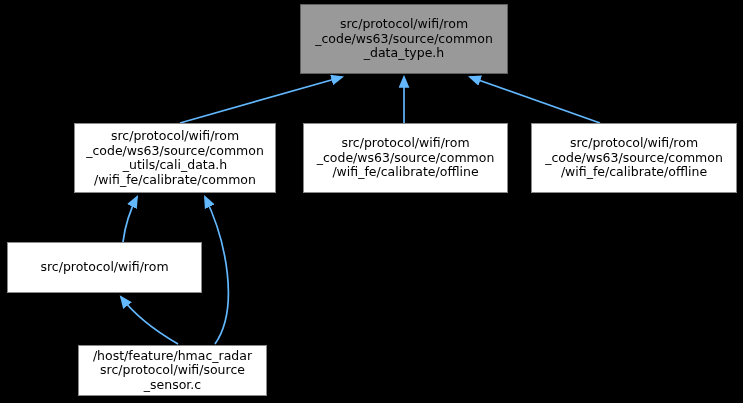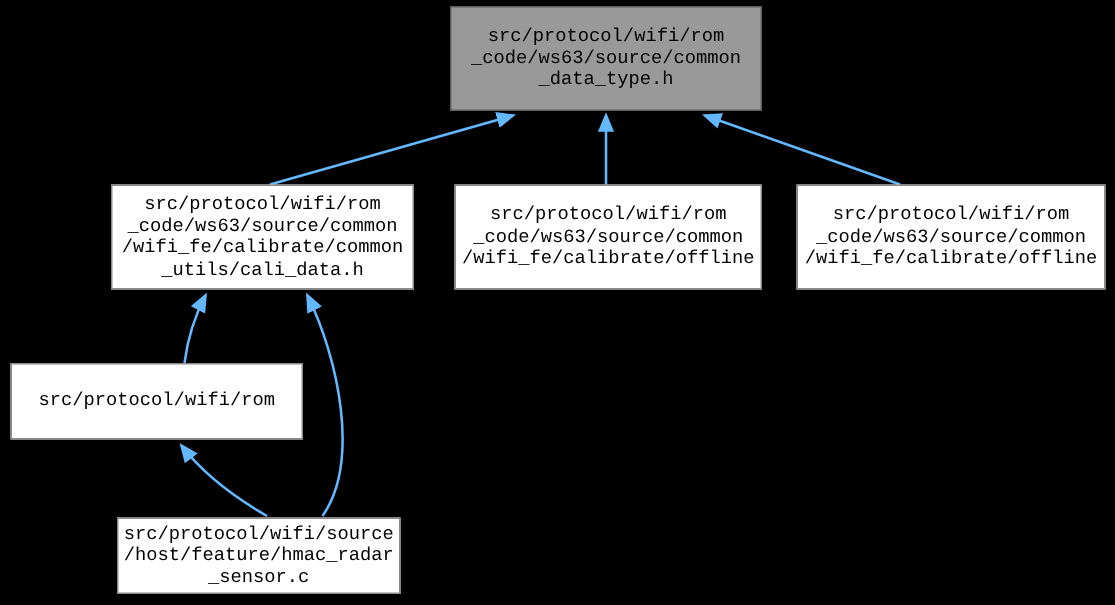--- a/index.html
+++ b/index.html
@@ -24,21 +24,20 @@
     color: #000000;
     display: flex;
     flex-direction: column;
     align-items: center;
     justify-content: center;
     text-align: center;
     font-size: 12.5px;
     line-height: 14.5px;
     white-space: nowrap;
     cursor: pointer;
-    font-family: Liberation Mono, monospace;
   }
   .node.highlight {
     background: #999999;
     border: 1px solid #5f5f5f;
   }
   .node span { display: block; }
   
   #n-cali-data-type { left: 300px; top: 4px;   width: 208px; height: 70px; }
   #n-cali-data      { left: 74px;  top: 123px; width: 202px; height: 70px; }
   #n-iq-tone        { left: 303px; top: 123px; width: 205px; height: 70px; }
@@ -69,39 +68,39 @@
 
   <div id="n-cali-data-type" class="node highlight">
     <span>src/protocol/wifi/rom</span>
     <span>_code/ws63/source/common</span>
     <span>_data_type.h</span>
   </div>
 
   <div id="n-cali-data" class="node">
     <span>src/protocol/wifi/rom</span>
     <span>_code/ws63/source/common</span>
+    <span>_utils/cali_data.h</span>
     <span>/wifi_fe/calibrate/common</span>
-    <span>_utils/cali_data.h</span>
   </div>
 
   <div id="n-iq-tone" class="node">
     <span>src/protocol/wifi/rom</span>
     <span>_code/ws63/source/common</span>
     <span>/wifi_fe/calibrate/offline</span>
   </div>
 
   <div id="n-tx-pwr" class="node">
     <span>src/protocol/wifi/rom</span>
     <span>_code/ws63/source/common</span>
     <span>/wifi_fe/calibrate/offline</span>
   </div>
 
   <div id="n-hal-phy" class="node">
     <span>src/protocol/wifi/rom</span>
   </div>
 
   <div id="n-sensor" class="node">
+    <span>/host/feature/hmac_radar</span>
     <span>src/protocol/wifi/source</span>
-    <span>/host/feature/hmac_radar</span>
     <span>_sensor.c</span>
   </div>
 
 </div>
 
 </body></html>

